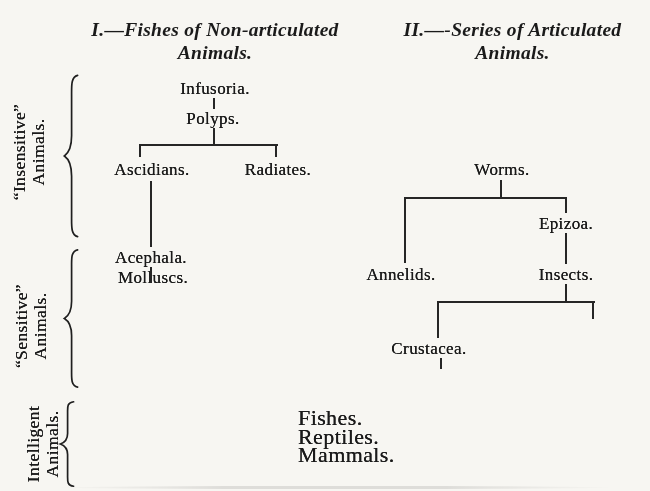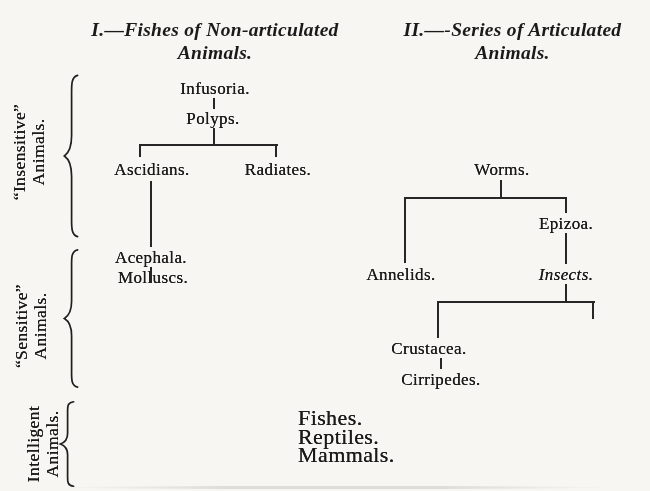--- a/index.html
+++ b/index.html
@@ -116,23 +116,22 @@
   <div class="vline" style="left:213px;top:128px;height:17px;"></div>
   <div class="hline" style="left:139px;top:144px;width:139px;"></div>
   <div class="vline" style="left:139px;top:146px;height:11px;"></div>
   <div class="vline" style="left:275px;top:146px;height:11px;"></div>
   <div class="vline" style="left:150px;top:181px;height:66px;"></div>
   <div class="vline" style="left:150px;top:267px;height:16px;"></div>
 
   <div class="node" style="left:502px;top:161px;">Worms.</div>
   <div class="node" style="left:566px;top:215px;">Epizoa.</div>
   <div class="node" style="left:401px;top:266px;">Annelids.</div>
-  <div class="node" style="left:566px;top:266px;font-style:italic;">Insects.</div>
+  <div class="node" style="left:566px;top:266px;">Insects.</div>
   <div class="node" style="left:429px;top:340px;">Crustacea.</div>
-  <div class="node" style="left:441px;top:371px;">Cirripedes.</div>
 
   <div class="vline" style="left:500px;top:180px;height:18px;"></div>
   <div class="hline" style="left:404px;top:197px;width:163px;"></div>
   <div class="vline" style="left:404px;top:199px;height:64px;"></div>
   <div class="vline" style="left:565px;top:199px;height:14px;"></div>
   <div class="vline" style="left:565px;top:233px;height:31px;"></div>
   <div class="vline" style="left:565px;top:284px;height:18px;"></div>
   <div class="hline" style="left:437px;top:301px;width:158px;"></div>
   <div class="vline" style="left:592px;top:303px;height:16px;"></div>
   <div class="vline" style="left:437px;top:303px;height:35px;"></div>

